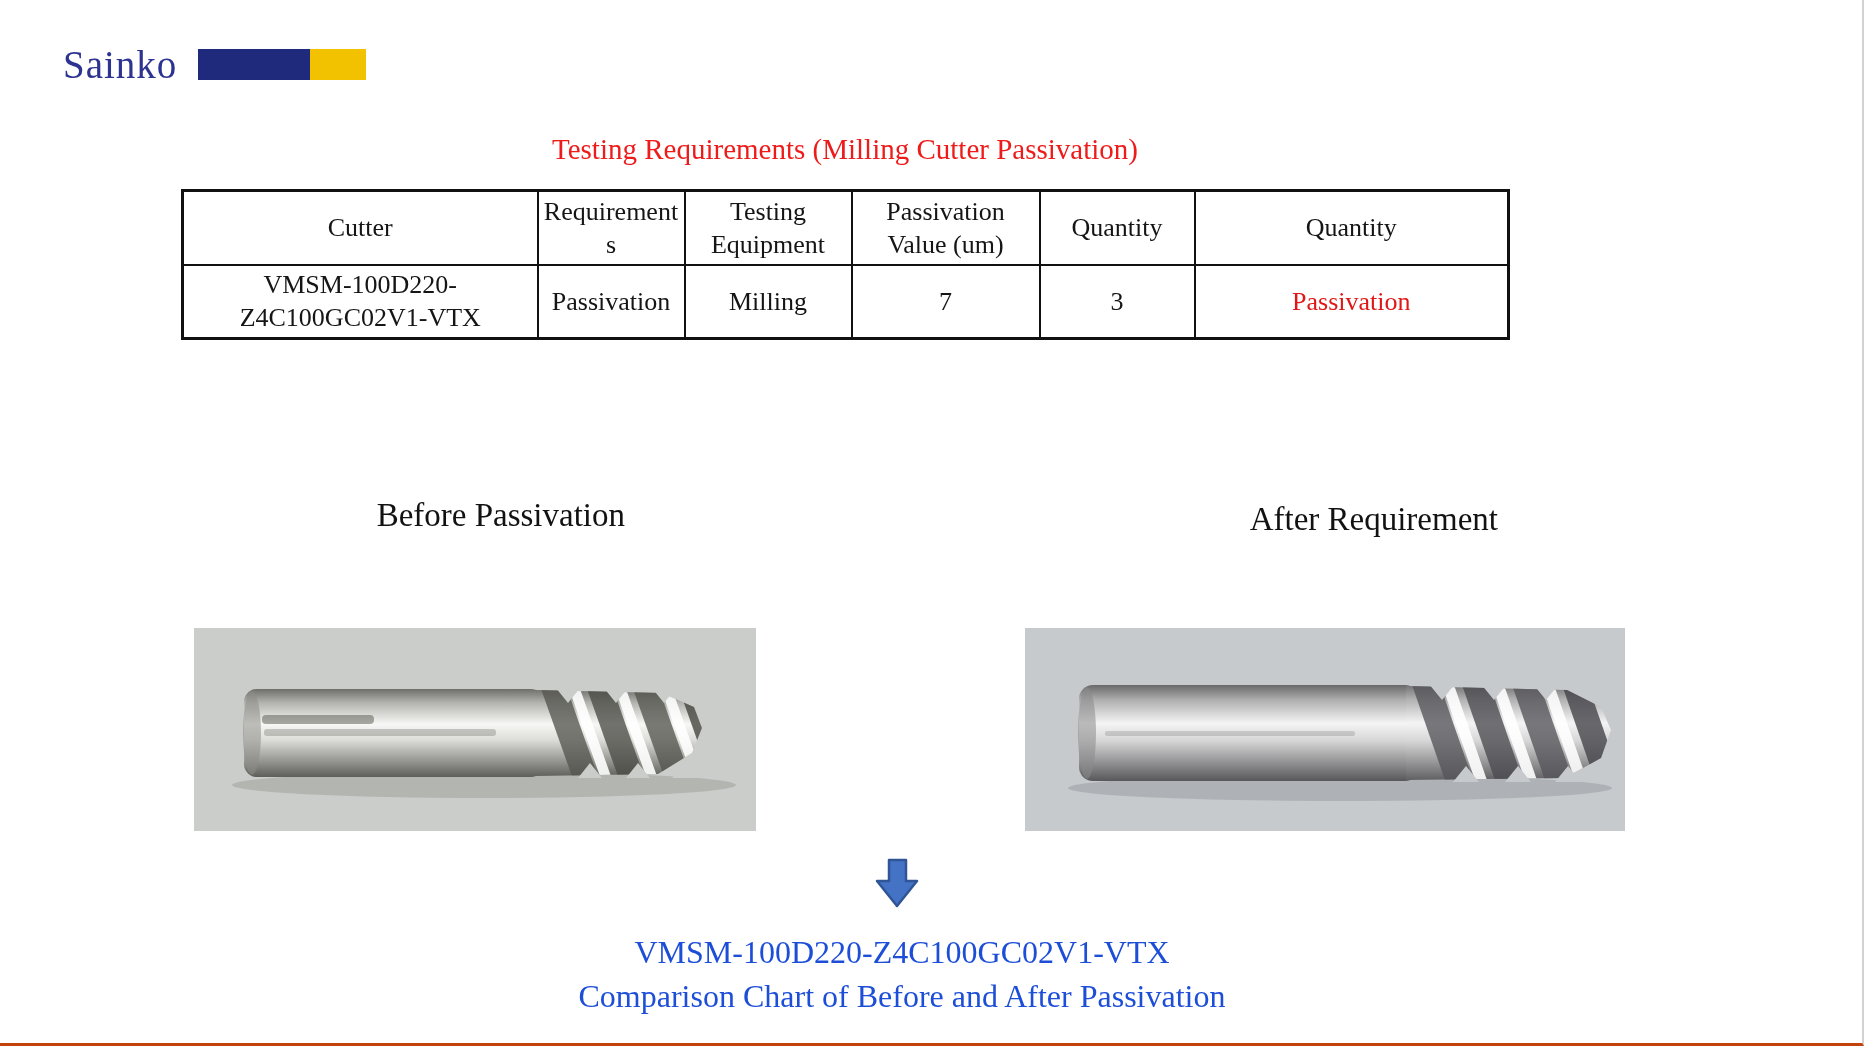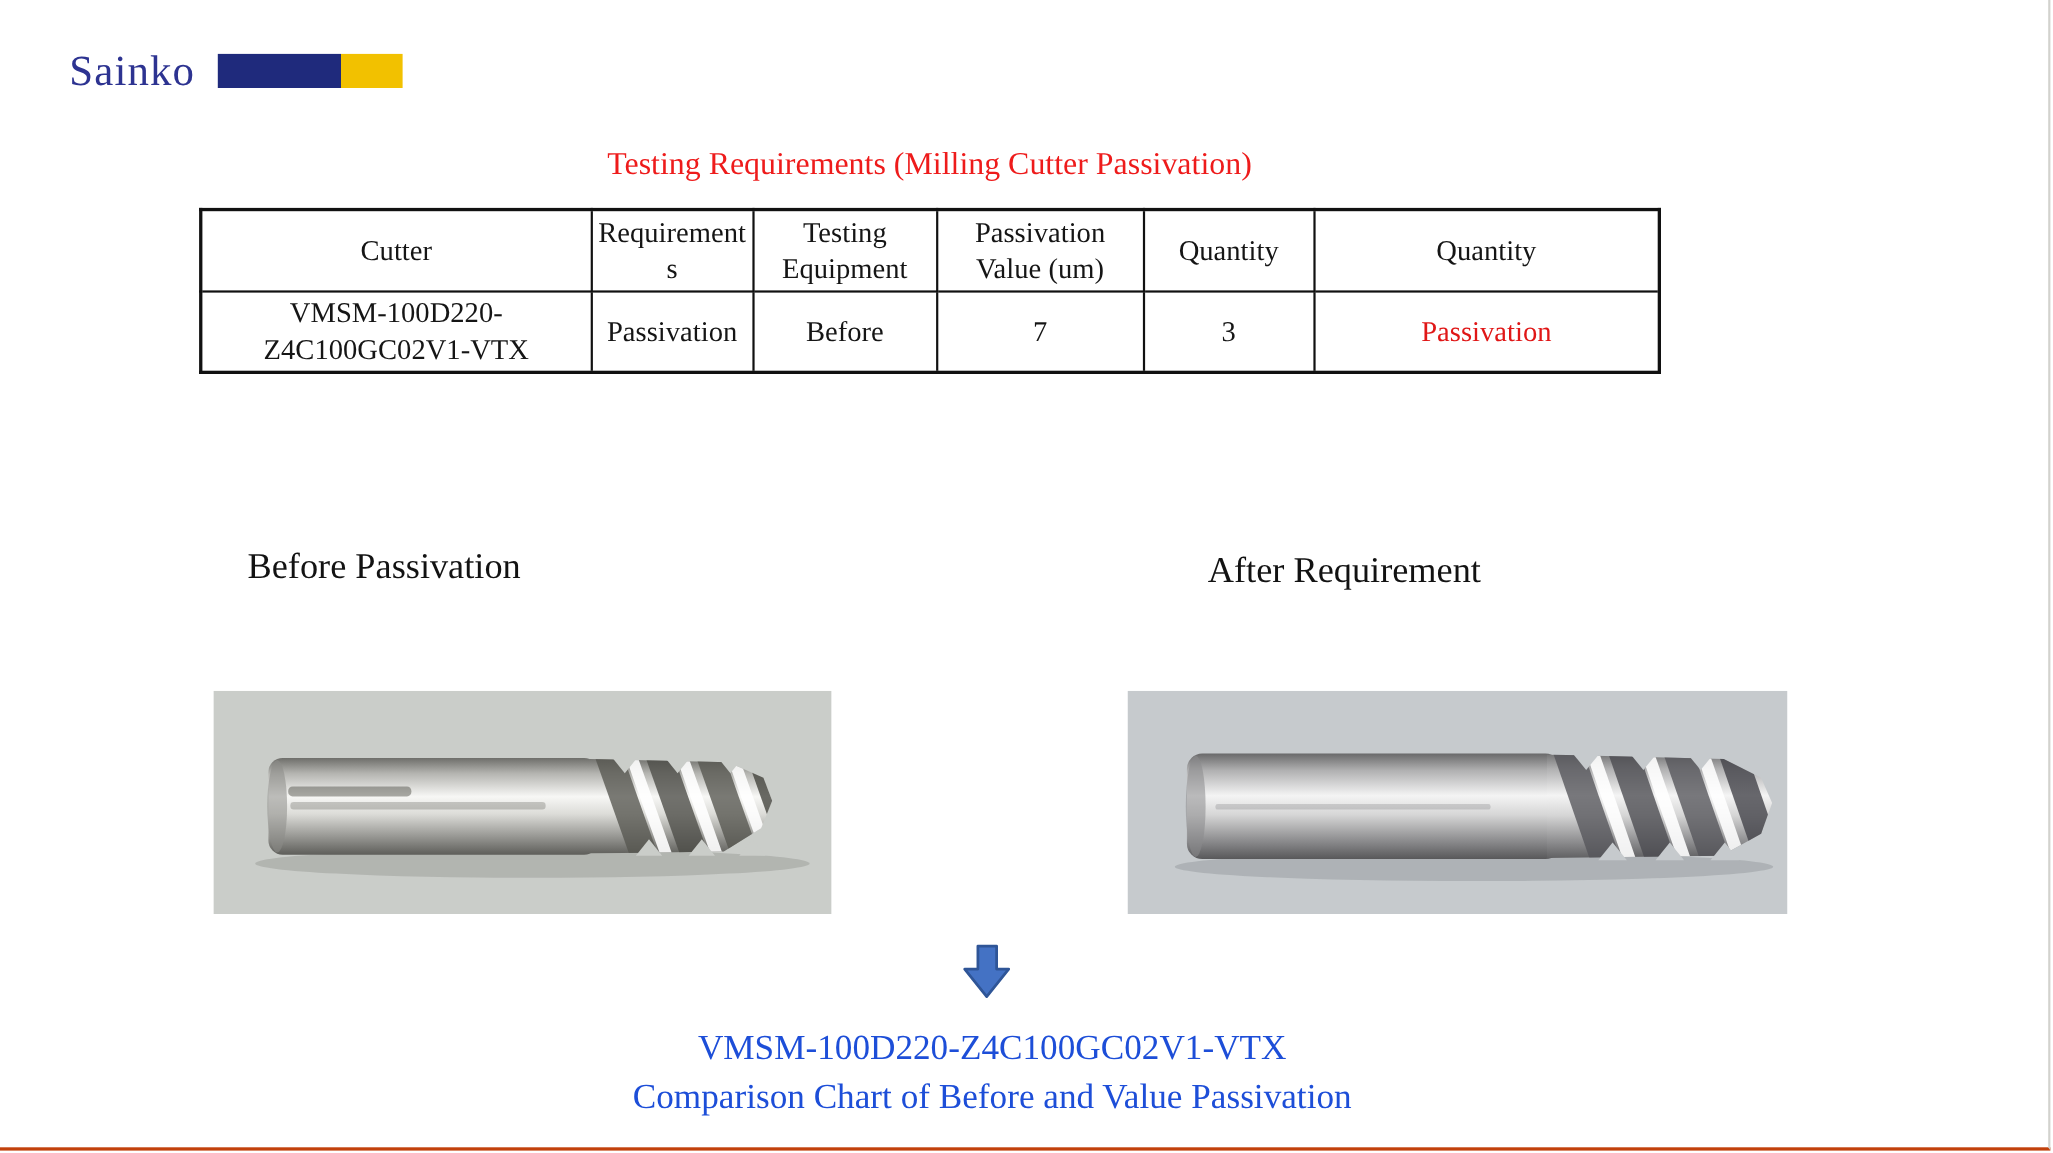--- a/index.html
+++ b/index.html
@@ -43,21 +43,21 @@
   table.req td, table.req th{
     border:2px solid #111111; text-align:center; vertical-align:middle;
     font-weight:normal; padding:2px 4px; line-height:33px;
   }
   table.req{border:3px solid #111111;}
   table.req tr{height:74px;}
   .wrap{white-space:pre-line;}
   td.remarks{color:var(--remarks_red);}
   
   .sec-label{
-    position:absolute; width:400px; text-align:left;
+    position:absolute; width:400px; text-align:right;
     font-size:33px; color:#121212;
   }
   .sec-label.before{left:225px; top:497px;}
   .sec-label.after{left:1098px; top:501px;}
   
   .photo{position:absolute; top:628px; line-height:0;}
   .photo.before{left:194px;}
   .photo.after{left:1025px;}
   
   .arrow{position:absolute; left:875px; top:857px; line-height:0;}
@@ -98,21 +98,21 @@
 Equipment</th>
         <th class="wrap">Passivation
 Value (um)</th>
         <th class="wrap">Quantity</th>
         <th class="wrap">Quantity</th>
       </tr>
       <tr>
         <td class="wrap">VMSM-100D220-
 Z4C100GC02V1-VTX</td>
         <td>Passivation</td>
-        <td>Before</td>
+        <td>Milling</td>
         <td>7</td>
         <td>3</td>
         <td class="remarks">Passivation</td>
       </tr>
     </tbody>
   </table>
 
   <div class="sec-label before">Before Passivation</div>
   <div class="sec-label after">After Requirement</div>
 
@@ -203,16 +203,16 @@
   </div>
 
   <div class="arrow">
     <svg width="44" height="52" viewBox="0 0 44 52">
       <path d="M14,3 h17 v21 h11 L22,49 L2,24 h12 Z" style="fill:var(--arrow_fill); stroke:var(--arrow_stroke); stroke-width:2.5; stroke-linejoin:round;"></path>
     </svg>
   </div>
 
   <div class="caption">
     <div>VMSM-100D220-Z4C100GC02V1-VTX</div>
-    <div>Comparison Chart of Before and Value Passivation</div>
+    <div>Comparison Chart of Before and After Passivation</div>
   </div>
 
 </div>
 
 </body></html>

